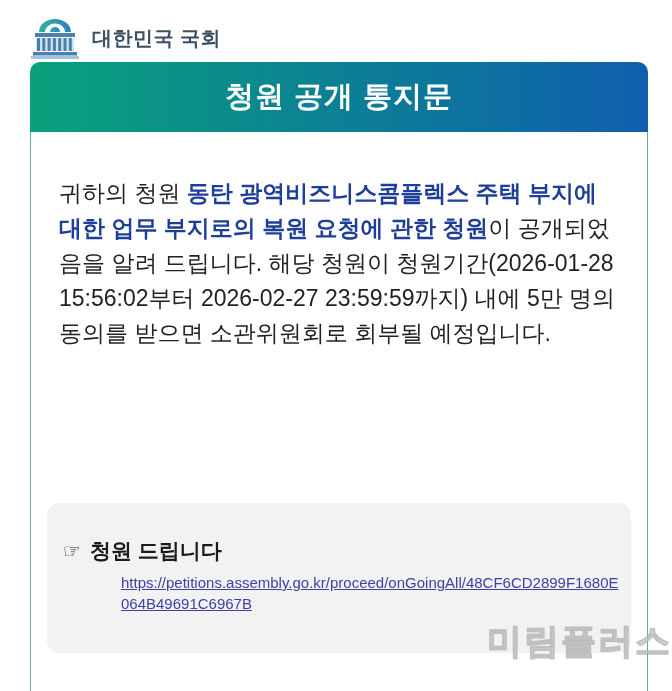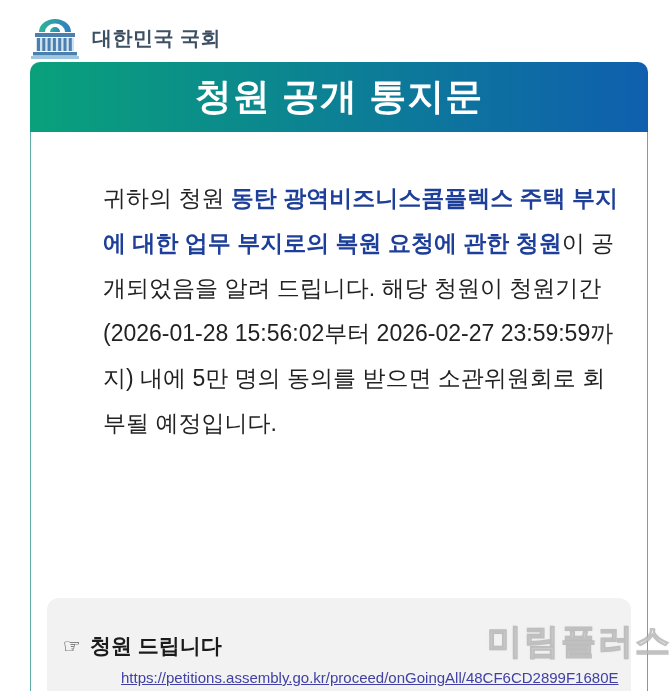--- a/index.html
+++ b/index.html
@@ -18,35 +18,34 @@
   .logo{display:flex;align-items:center;gap:10px;}
   .logo-text{font-size:20px;font-weight:700;color:var(--logo_text_color);letter-spacing:0.5px;}
 
   .notice-card{margin-left:30px;width:618px;}
   .notice-header{
     height:70px;
     border-radius:10px 10px 0 0;
     background:linear-gradient(90deg,var(--header_gradient_start),var(--header_gradient_end));
     display:flex;align-items:center;justify-content:center;
   }
-  .notice-title{color:#ffffff;font-size:37px;font-weight:700;letter-spacing:1px;}
+  .notice-title{color:#ffffff;font-size:29px;font-weight:700;letter-spacing:1px;}
 
   .notice-body{
     border:1px solid var(--card_border);
     border-top:none;
     background:#ffffff;
     height:560px;
     padding:44px 28px 0 28px;
   }
   .notice-text{
     font-size:23px;
-    line-height:45px;
+    line-height:35px;
     color:#222222;
     word-break:normal;
-    margin-left:44px;
   }
   .petition-title{color:var(--petition_title_color);font-weight:700;}
 
   .share-box{
     margin:152px -12px 0 -12px;
     background:#f2f2f2;
     border-radius:12px;
     height:150px;
     padding:34px 0 0 16px;
   }

